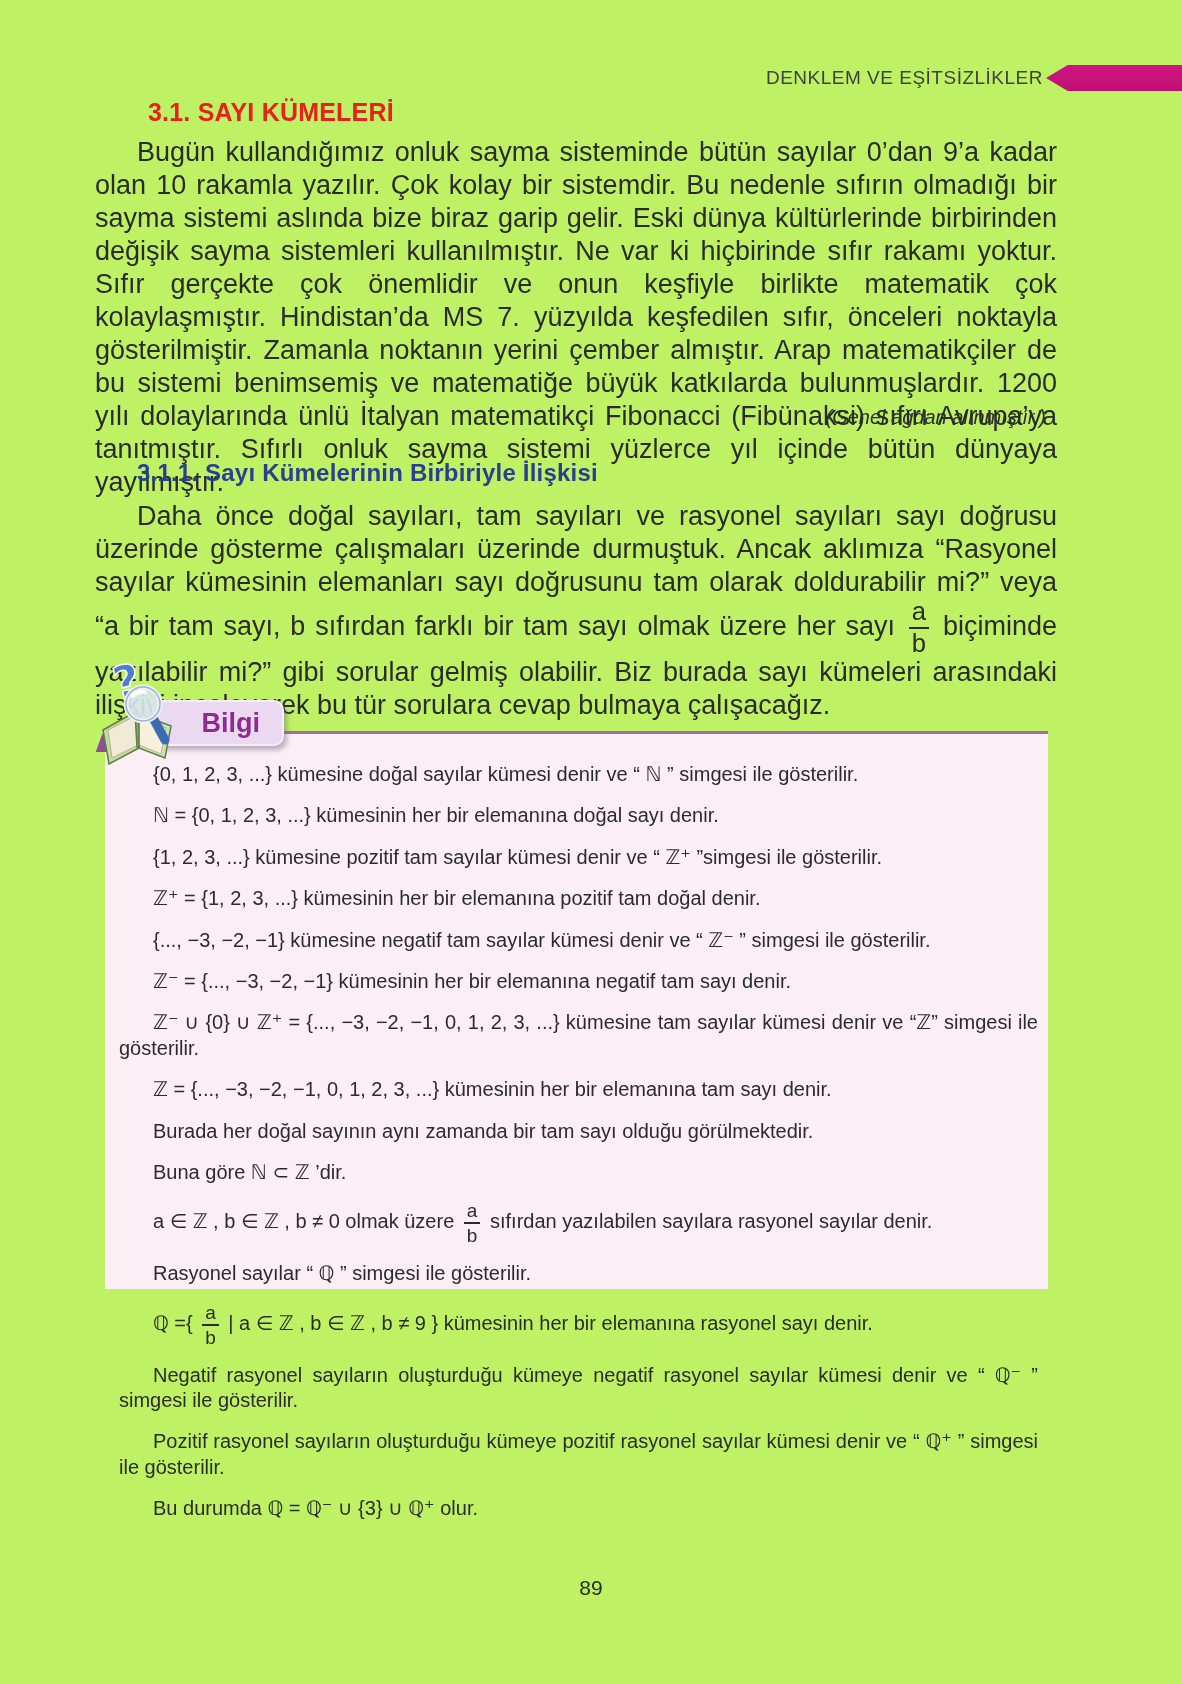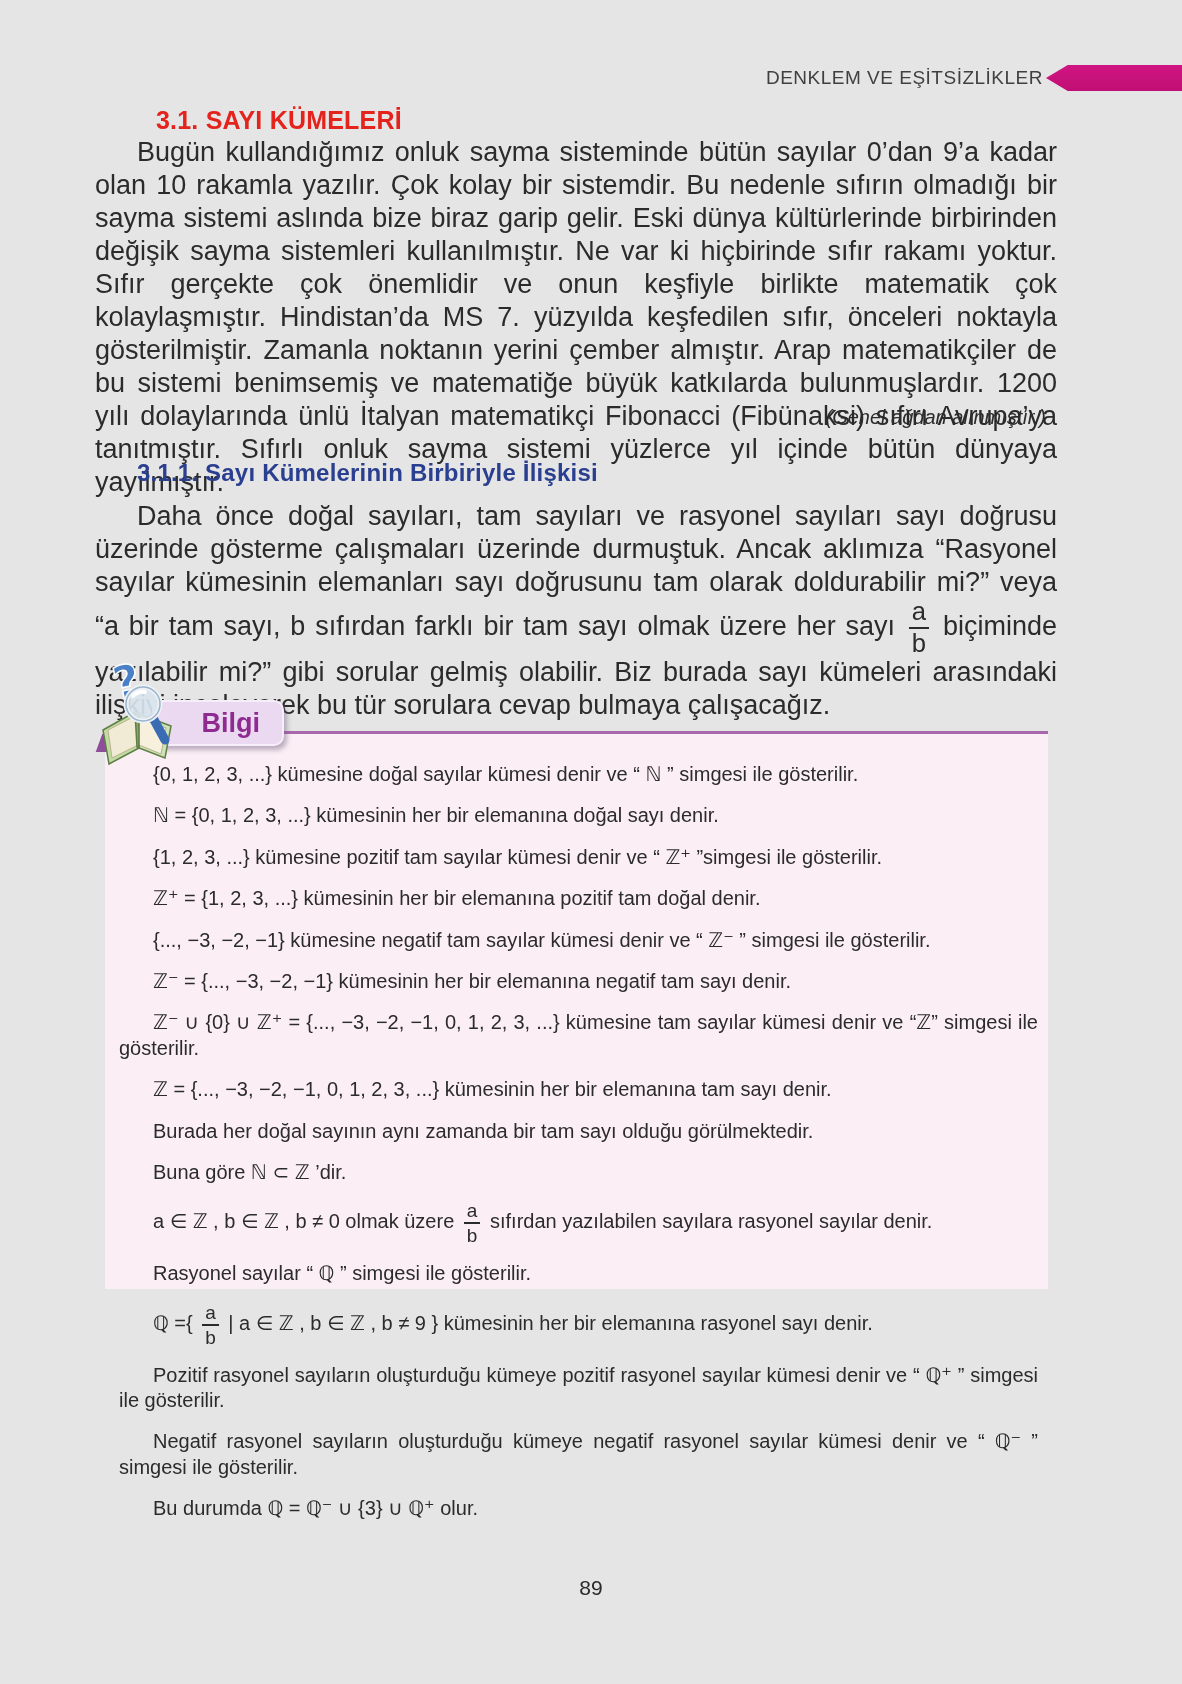--- a/index.html
+++ b/index.html
@@ -1,33 +1,33 @@
 <!DOCTYPE html>
 <html><head>
 <meta charset="utf-8">
 <style>
   html,body{margin:0;padding:0;background:#ffffff;}
   .page{
-    position:relative;width:1182px;height:1684px;overflow:hidden;background:#e5e5e5;
+    position:relative;width:1182px;height:1684px;overflow:hidden;background:#bef264;
     font-family:"Liberation Sans","DejaVu Sans",sans-serif;color:#2e2e2e;
   }
   
   .running-head{
     position:absolute;top:64px;right:139px;height:28px;line-height:28px;
     font-size:19px;color:#404040;letter-spacing:.5px;white-space:nowrap;
   }
   .head-band{
     position:absolute;top:65px;right:0;width:136px;height:26px;
     background:linear-gradient(180deg,#d01583 0%,#c00f74 100%);
     clip-path:polygon(0 50%,16% 0,100% 0,100% 100%,16% 100%);
     filter:drop-shadow(1px 3px 2px rgba(90,90,110,.45));
   }
   
   .h-red{
-    position:absolute;left:140px;top:90px;margin:16px;
+    position:absolute;left:140px;top:90px;margin:8px;
     font-size:25px;font-weight:bold;color:#e3231c;letter-spacing:.2px;
   }
   .h-blue{
     position:absolute;left:137px;top:459px;margin:0;
     font-size:24px;font-weight:bold;color:#2a3f90;letter-spacing:.2px;
   }
   
   .para{
     position:absolute;left:95px;width:962px;margin:0;
     font-size:27px;line-height:33px;text-align:justify;text-indent:42px;color:#2b2b2b;
@@ -136,21 +136,21 @@
         <p class="info-line"><span>Buna göre ℕ ⊂ ℤ ’dir.</span></p>
         <p class="info-line"><span>a ∈ ℤ , b ∈ ℤ , b ≠ 0 olmak üzere </span><span class="frac">
             <span class="num">a</span>
             <span class="den">b</span>
           </span><span> sıfırdan yazılabilen sayılara </span><span class="bold">rasyonel sayılar</span><span> denir.</span></p>
         <p class="info-line"><span>Rasyonel sayılar “ ℚ ” simgesi ile gösterilir.</span></p>
         <p class="info-line"><span>ℚ ={ </span><span class="frac">
             <span class="num">a</span>
             <span class="den">b</span>
           </span><span> | a ∈ ℤ , b ∈ ℤ , b ≠ 9 }  kümesinin her bir elemanına </span><span class="bold">rasyonel sayı</span><span> denir.</span></p>
+        <p class="info-line"><span>Negatif rasyonel sayıların oluşturduğu kümeye </span><span class="bold">negatif rasyonel sayılar kümesi</span><span> denir ve “ ℚ⁻ ” simgesi ile gösterilir.</span></p>
         <p class="info-line"><span>Pozitif rasyonel sayıların oluşturduğu kümeye </span><span class="bold">pozitif rasyonel sayılar kümesi</span><span> denir ve “ ℚ⁺ ” simgesi ile gösterilir.</span></p>
-        <p class="info-line"><span>Negatif rasyonel sayıların oluşturduğu kümeye </span><span class="bold">negatif rasyonel sayılar kümesi</span><span> denir ve “ ℚ⁻ ” simgesi ile gösterilir.</span></p>
         <p class="info-line"><span>Bu  durumda ℚ = ℚ⁻ ∪ {3} ∪ ℚ⁺ olur.</span></p>
       </div>
   </div>
 
   <div class="page-number">89</div>
 
 </div>
 
 </body></html>

